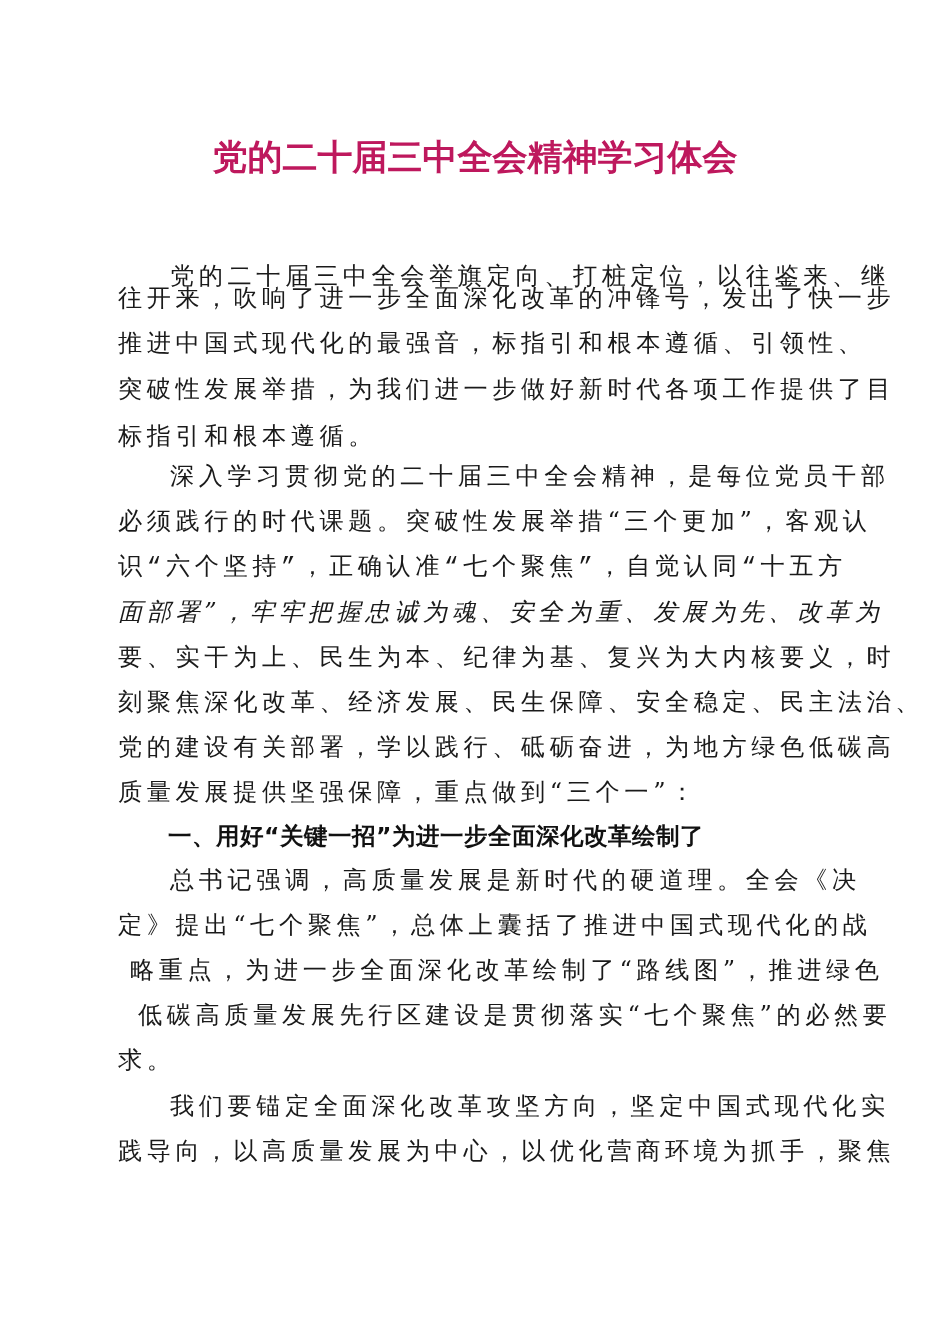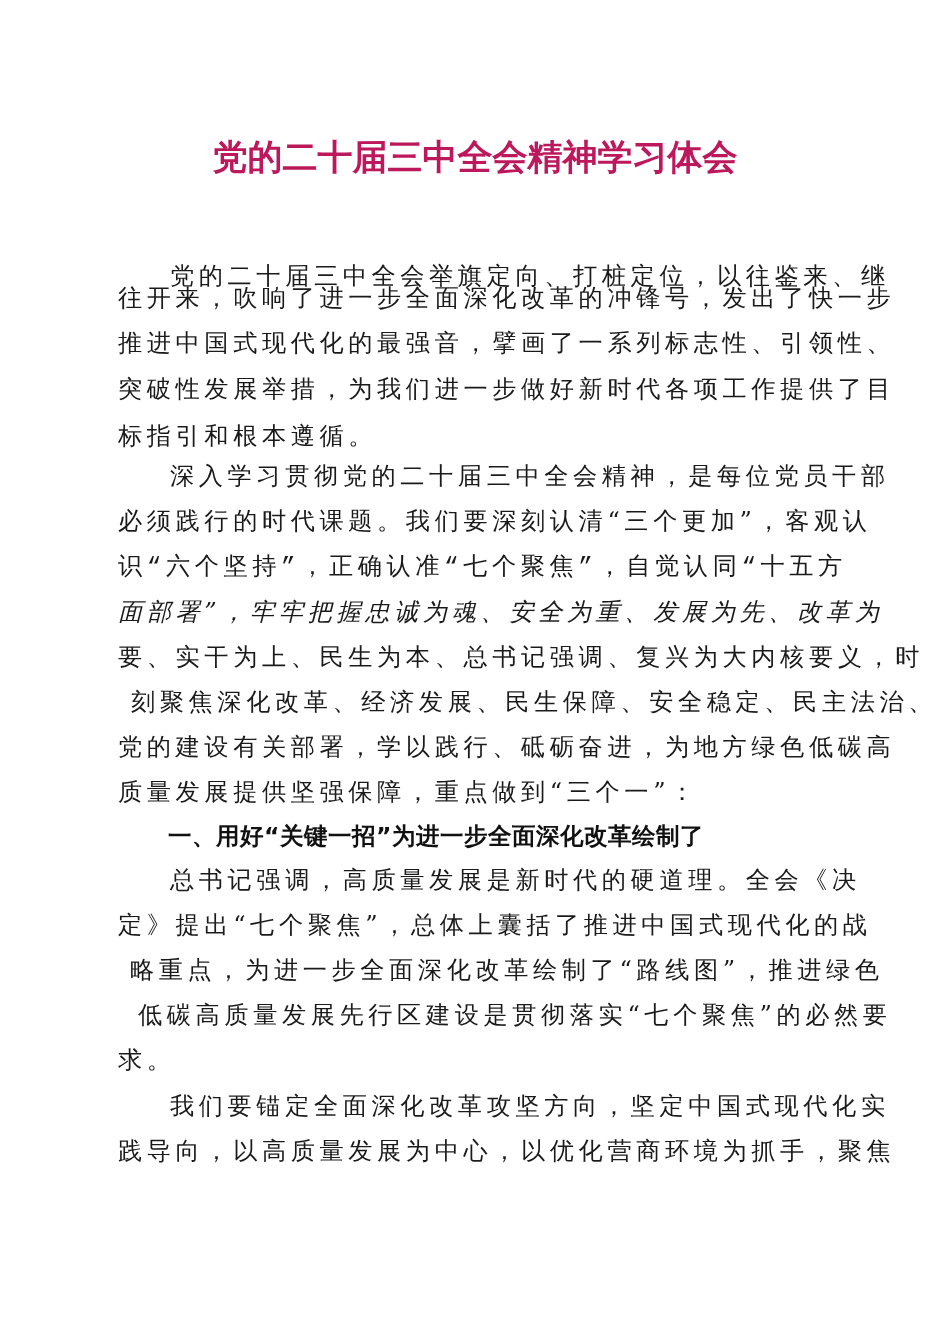--- a/index.html
+++ b/index.html
@@ -16,32 +16,32 @@
 </style>
 </head>
 <body>
 
 <div>
   <h1 class="title" style="margin:0;">党的二十届三中全会精神学习体会</h1>
 
   <div>
     <div class="line indent" style="top:236px;margin-top:24px;">党的二十届三中全会举旗定向、打桩定位，以往鉴来、继</div>
     <div class="line" style="top:282px;">往开来，吹响了进一步全面深化改革的冲锋号，发出了快一步</div>
-    <div class="line" style="top:327px;">推进中国式现代化的最强音，擘画了一系列标志性、引领性、</div>
+    <div class="line" style="top:327px;">推进中国式现代化的最强音，标指引和根本遵循、引领性、</div>
     <div class="line" style="top:373px;">突破性发展举措，为我们进一步做好新时代各项工作提供了目</div>
     <div class="line" style="top:420px;">标指引和根本遵循。</div>
   </div>
 
   <div>
     <div class="line indent" style="top:460px;">深入学习贯彻党的二十届三中全会精神，是每位党员干部</div>
-    <div class="line" style="top:505px;">必须践行的时代课题。我们要深刻认清“三个更加”，客观认</div>
+    <div class="line" style="top:505px;">必须践行的时代课题。突破性发展举措“三个更加”，客观认</div>
     <div class="line" style="top:550px;font-family:Liberation Mono, monospace;">识“六个坚持”，正确认准“七个聚焦”，自觉认同“十五方</div>
     <div class="line" style="top:596px;font-style:italic;">面部署”，牢牢把握忠诚为魂、安全为重、发展为先、改革为</div>
-    <div class="line" style="top:641px;">要、实干为上、民生为本、总书记强调、复兴为大内核要义，时</div>
-    <div class="line" style="top:686px;margin-left:13px;">刻聚焦深化改革、经济发展、民生保障、安全稳定、民主法治、</div>
+    <div class="line" style="top:641px;">要、实干为上、民生为本、纪律为基、复兴为大内核要义，时</div>
+    <div class="line" style="top:686px;">刻聚焦深化改革、经济发展、民生保障、安全稳定、民主法治、</div>
     <div class="line" style="top:731px;">党的建设有关部署，学以践行、砥砺奋进，为地方绿色低碳高</div>
     <div class="line" style="top:776px;">质量发展提供坚强保障，重点做到“三个一”：</div>
   </div>
 
   <div class="heading" style="top:820px;">一、用好“关键一招”为进一步全面深化改革绘制了</div>
 
   <div>
     <div class="line indent" style="top:864px;">总书记强调，高质量发展是新时代的硬道理。全会《决</div>
     <div class="line" style="top:909px;">定》提出“七个聚焦”，总体上囊括了推进中国式现代化的战</div>
     <div class="line" style="top:954px;margin-left:12px;">略重点，为进一步全面深化改革绘制了“路线图”，推进绿色</div>

